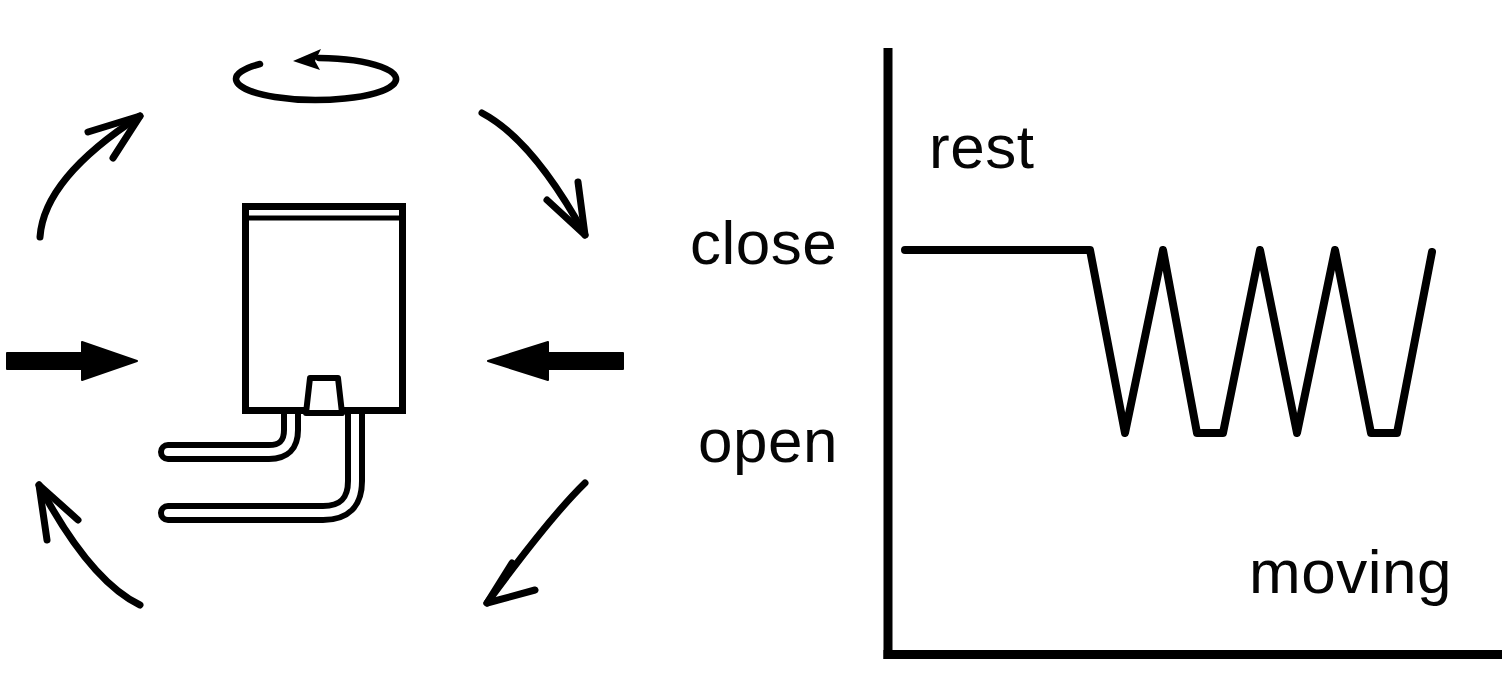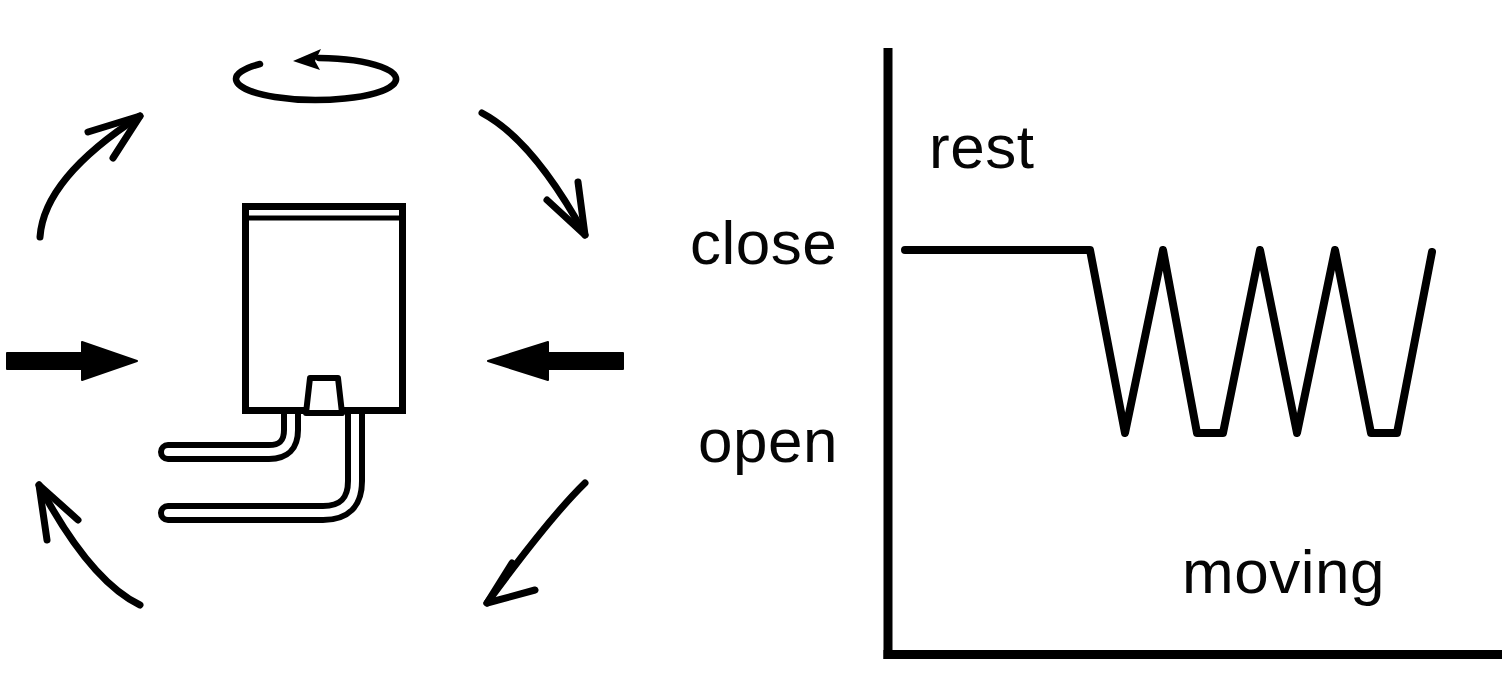--- a/index.html
+++ b/index.html
@@ -17,21 +17,21 @@
     font-size:62px;
     line-height:1;
     letter-spacing:0.5px;
     color:#050505;
     white-space:nowrap;
     user-select:none;
   }
   #label-rest{left:929px;top:116px;}
   #label-close{left:690px;top:212px;}
   #label-open{left:698px;top:410px;}
-  #label-moving{left:1182px;top:541px;}
+  #label-moving{left:1249px;top:541px;}
 </style>
 </head>
 <body>
 
 <div class="canvas">
 
   <svg viewBox="0 0 1510 677" width="1510" height="677">
 
     <g>
 

